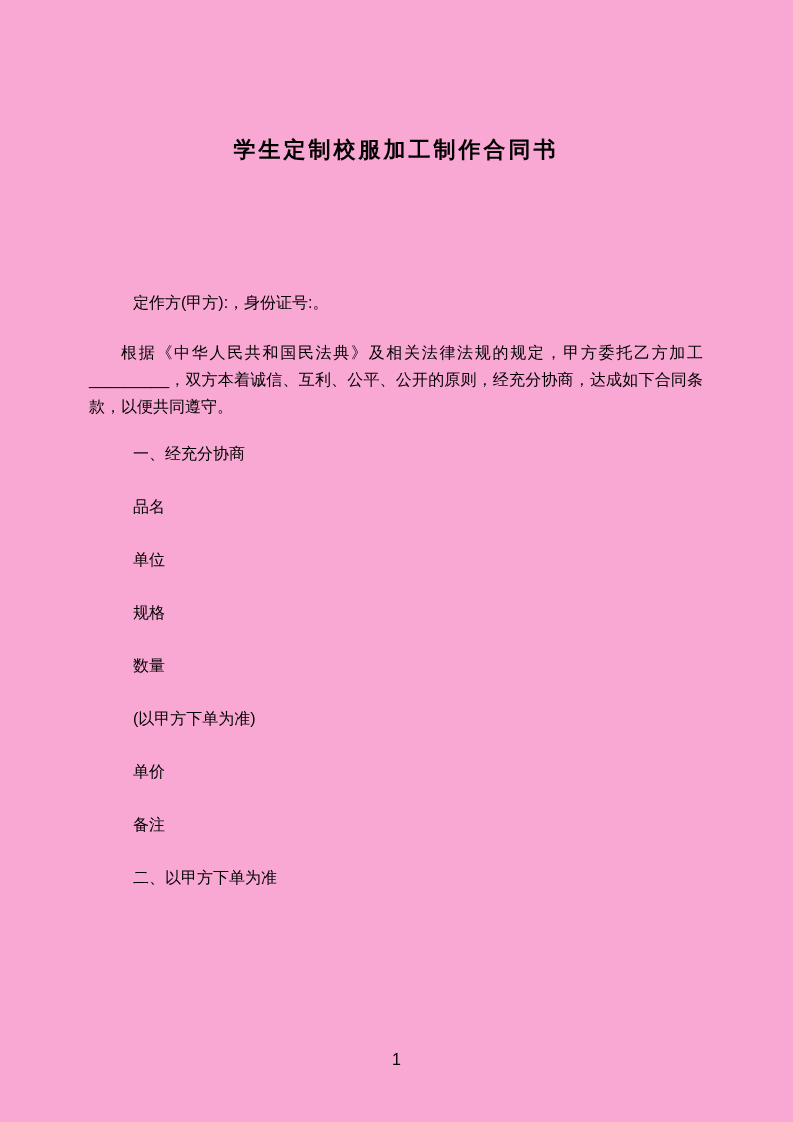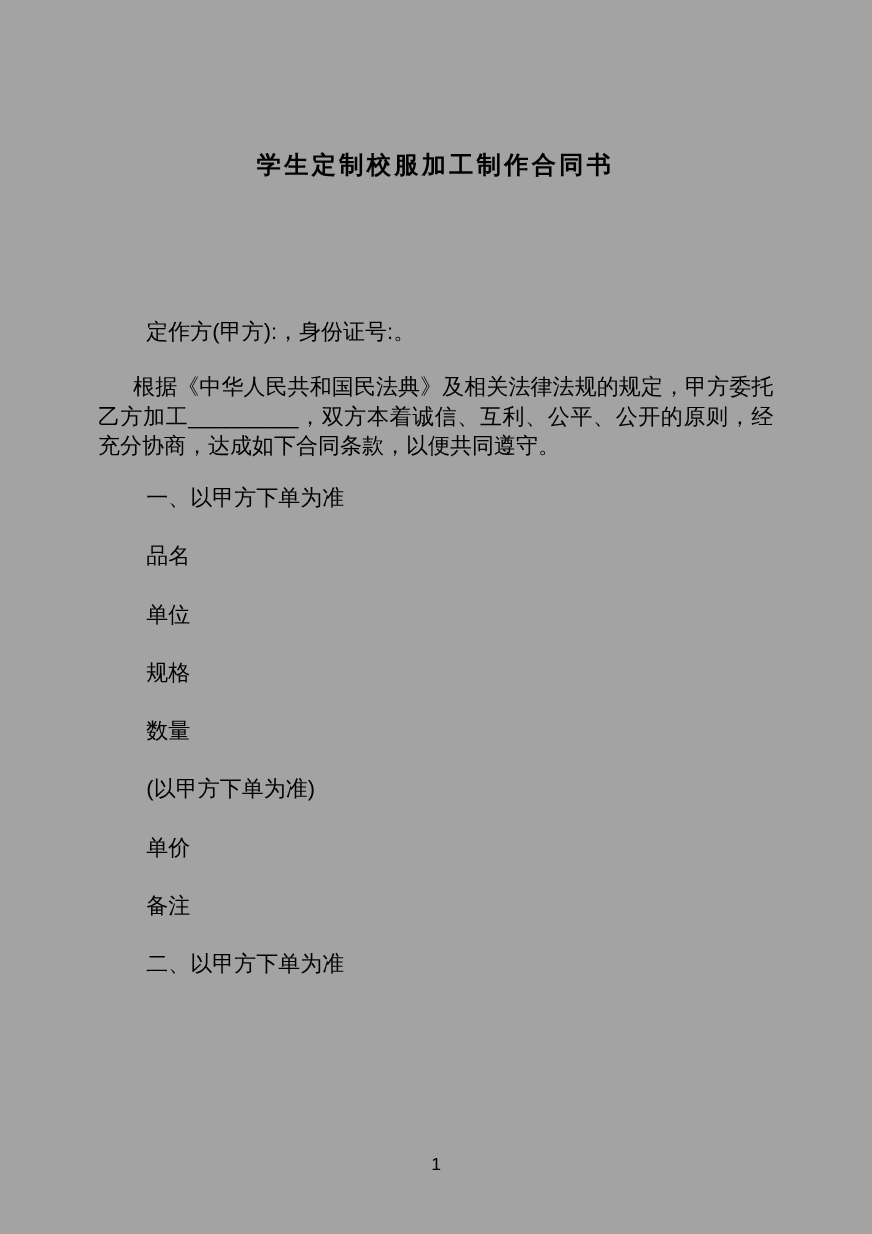--- a/index.html
+++ b/index.html
@@ -11,37 +11,37 @@
   body {
     font-family: "Liberation Sans", "DejaVu Sans", sans-serif;
     color: #000000;
     -webkit-font-smoothing: antialiased;
   }
   .page {
     position: relative;
     width: 793px;
     height: 1122px;
     margin: 0 auto;
-    background: #a3a3a3;
+    background: #f9a8d4;
     box-sizing: border-box;
     padding: 133px 90px 0 89px;
     overflow: hidden;
   }
   .doc-title {
     margin: 0 0 123px 0;
     font-size: 22px;
     font-weight: bold;
     line-height: 33px;
     letter-spacing: 3px;
     text-align: center;
     white-space: nowrap;
   }
   .para {
     margin: 0 0 23px 0;
-    font-size: 20px;
+    font-size: 16px;
     line-height: 27px;
   }
   .indent {
     text-indent: 44px;
   }
   .recital {
     text-indent: 32px;
     text-align: justify;
     margin-bottom: 20px;
   }
@@ -63,21 +63,21 @@
 
 <div class="page">
 
   <h1 class="doc-title">学生定制校服加工制作合同书</h1>
 
   <p class="para indent">定作方(甲方):，身份证号:。</p>
 
 
   <p class="para recital">根据《中华人民共和国民法典》及相关法律法规的规定，甲方委托乙方加工_________，双方本着诚信、互利、公平、公开的原则，经充分协商，达成如下合同条款，以便共同遵守。</p>
 
-  <p class="para indent item">一、以甲方下单为准</p>
+  <p class="para indent item">一、经充分协商</p>
 
   <p class="para indent item">品名</p>
 
   <p class="para indent item">单位</p>
 
   <p class="para indent item">规格</p>
 
   <p class="para indent item">数量</p>
 
   <p class="para indent item">(以甲方下单为准)</p>

